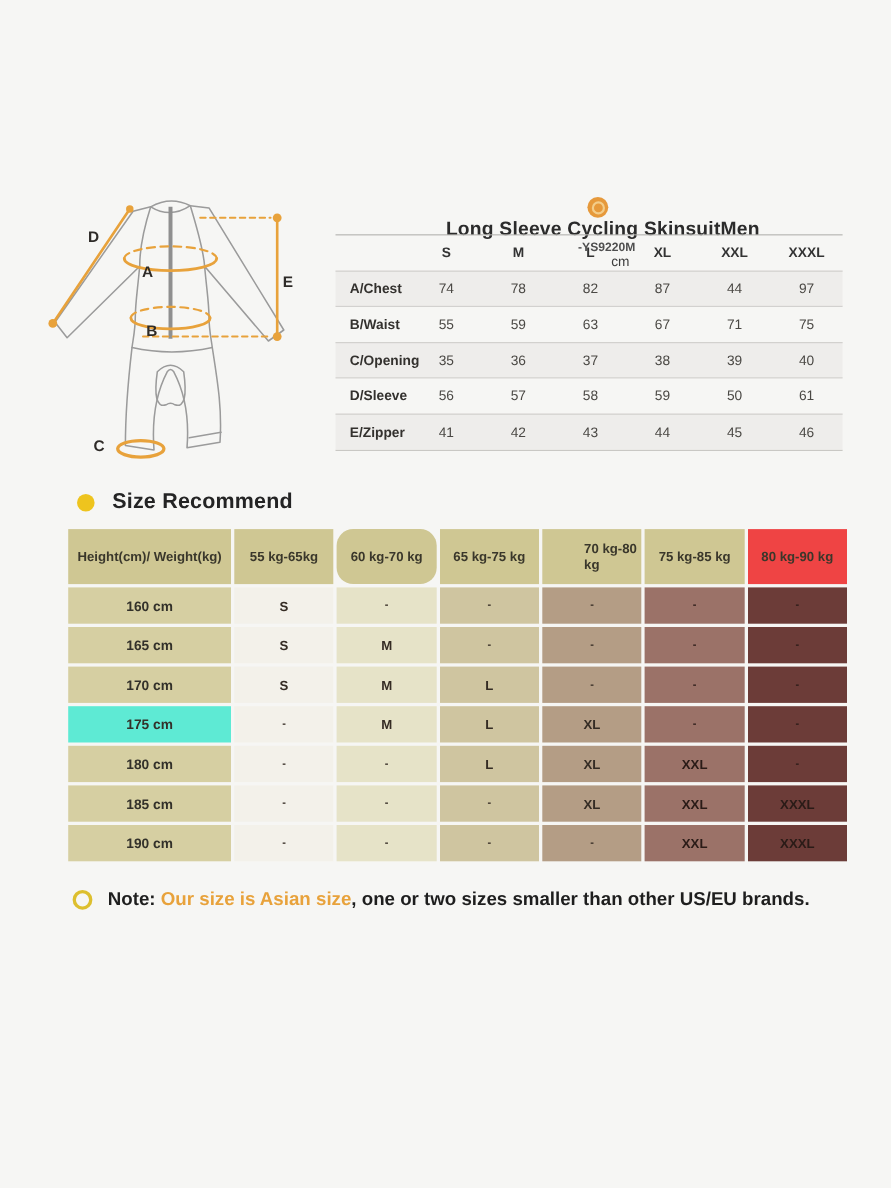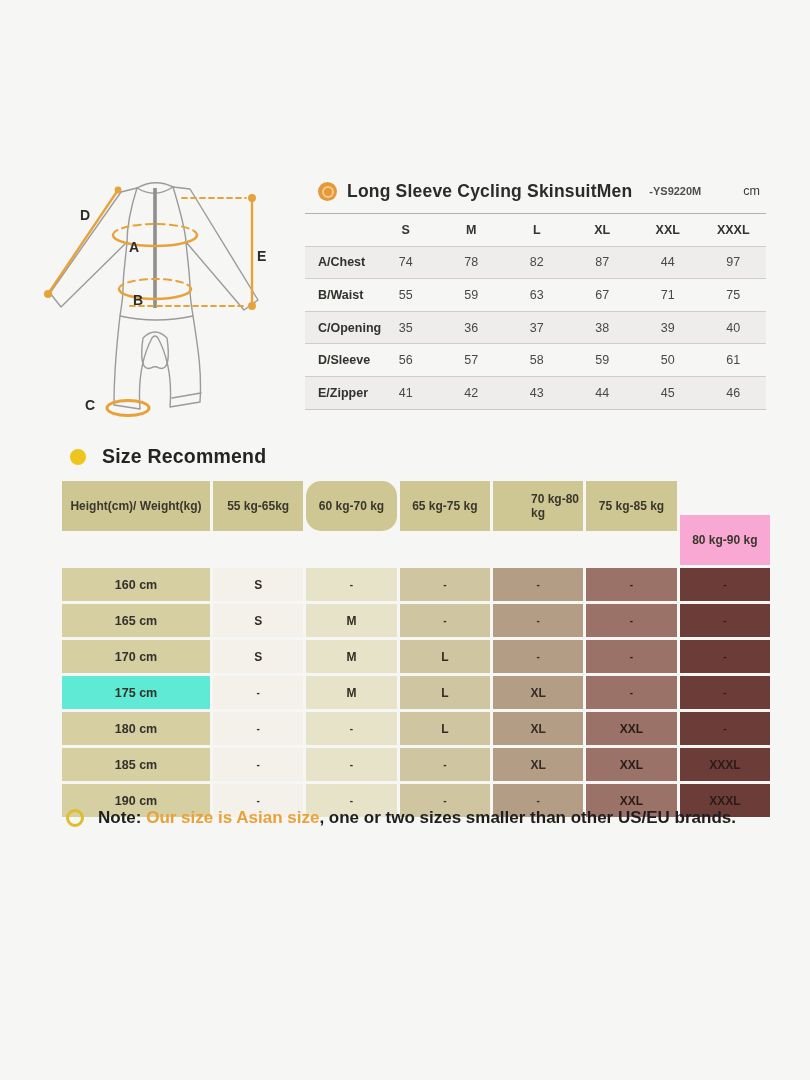--- a/index.html
+++ b/index.html
@@ -5,21 +5,21 @@
   html,body{margin:0;padding:0;}
   body{
     width:810px;height:1080px;position:relative;
     background:#f6f6f4;
     font-family:"Liberation Sans",sans-serif;
     color:#2d2d2d;overflow:hidden;
   }
   
   .diagram{position:absolute;left:30px;top:158px;width:270px;height:278px;}
   
-  .title-row{position:absolute;left:318px;top:179px;width:450px;height:24px;display:flex;align-items:center;}
+  .title-row{position:absolute;left:318px;top:179px;width:450px;height:24px;display:flex;align-items:center;flex-direction:column;}
   .brand-dot{width:19px;height:19px;border-radius:50%;background:#e6993b;position:relative;flex:0 0 auto;}
   .brand-dot::after{content:"";position:absolute;left:4px;top:4px;width:8px;height:8px;border:2px solid #f3cd8a;border-radius:50%;}
   .title-text{font-size:17.5px;font-weight:bold;color:#2b2b2b;margin-left:10px;letter-spacing:.2px;white-space:nowrap;}
   .model-text{font-size:11px;font-weight:bold;color:#4f4f4f;margin-left:17px;white-space:nowrap;}
   .unit-text{font-size:12.5px;color:#3c3c3c;margin-left:42px;}
   
   .size-table{position:absolute;left:305px;top:213px;width:461px;border-top:1px solid #b3b2ae;border-bottom:1px solid #c9c8c4;}
   .st-row{display:grid;grid-template-columns:68px repeat(6,1fr);height:31.6px;align-items:center;border-top:1px solid #cfcecb;}
   .st-row:first-child{border-top:none;}
   .st-row.stripe{background:rgba(90,85,70,0.05);}
@@ -172,21 +172,21 @@
   <span class="rec-title">Size Recommend</span>
 </div>
 
 <div class="rec-table" id="rec-table">
     <div class="rt-cell rt-head" style="background: rgb(207, 199, 147);">Height(cm)/ Weight(kg)</div>
     <div class="rt-cell rt-head" style="background: rgb(207, 199, 147);">55 kg-65kg</div>
     <div class="rt-cell rt-head" style="background: rgb(207, 199, 147); border-radius: 15px;">60 kg-70 kg</div>
     <div class="rt-cell rt-head" style="background: rgb(207, 199, 147);">65 kg-75 kg</div>
     <div class="rt-cell rt-head" style="background: rgb(207, 199, 147); padding-left: 38px;">70 kg-80 kg</div>
     <div class="rt-cell rt-head" style="background: rgb(207, 199, 147);">75 kg-85 kg</div>
-    <div class="rt-cell rt-head" style="background: #f9a8d4; margin-top: 34px;">80 kg-90 kg</div>
+    <div class="rt-cell rt-head" style="background: #ef4444;">80 kg-90 kg</div>
     <div class="rt-cell rt-rowhead" style="background: rgb(214, 207, 162);">160 cm</div>
     <div class="rt-cell rt-data" style="background: rgb(243, 241, 234);">S</div>
     <div class="rt-cell rt-data" style="background: rgb(230, 227, 200); font-size: 10px;">-</div>
     <div class="rt-cell rt-data" style="background: rgb(207, 197, 160); font-size: 10px;">-</div>
     <div class="rt-cell rt-data" style="background: rgb(180, 157, 133); font-size: 10px;">-</div>
     <div class="rt-cell rt-data" style="background: rgb(155, 114, 104); color: rgb(42, 27, 23); font-size: 10px;">-</div>
     <div class="rt-cell rt-data" style="background: rgb(108, 60, 56); color: rgb(42, 27, 23); font-size: 10px;">-</div>
     <div class="rt-cell rt-rowhead" style="background: rgb(214, 207, 162);">165 cm</div>
     <div class="rt-cell rt-data" style="background: rgb(243, 241, 234);">S</div>
     <div class="rt-cell rt-data" style="background: rgb(230, 227, 200);">M</div>

